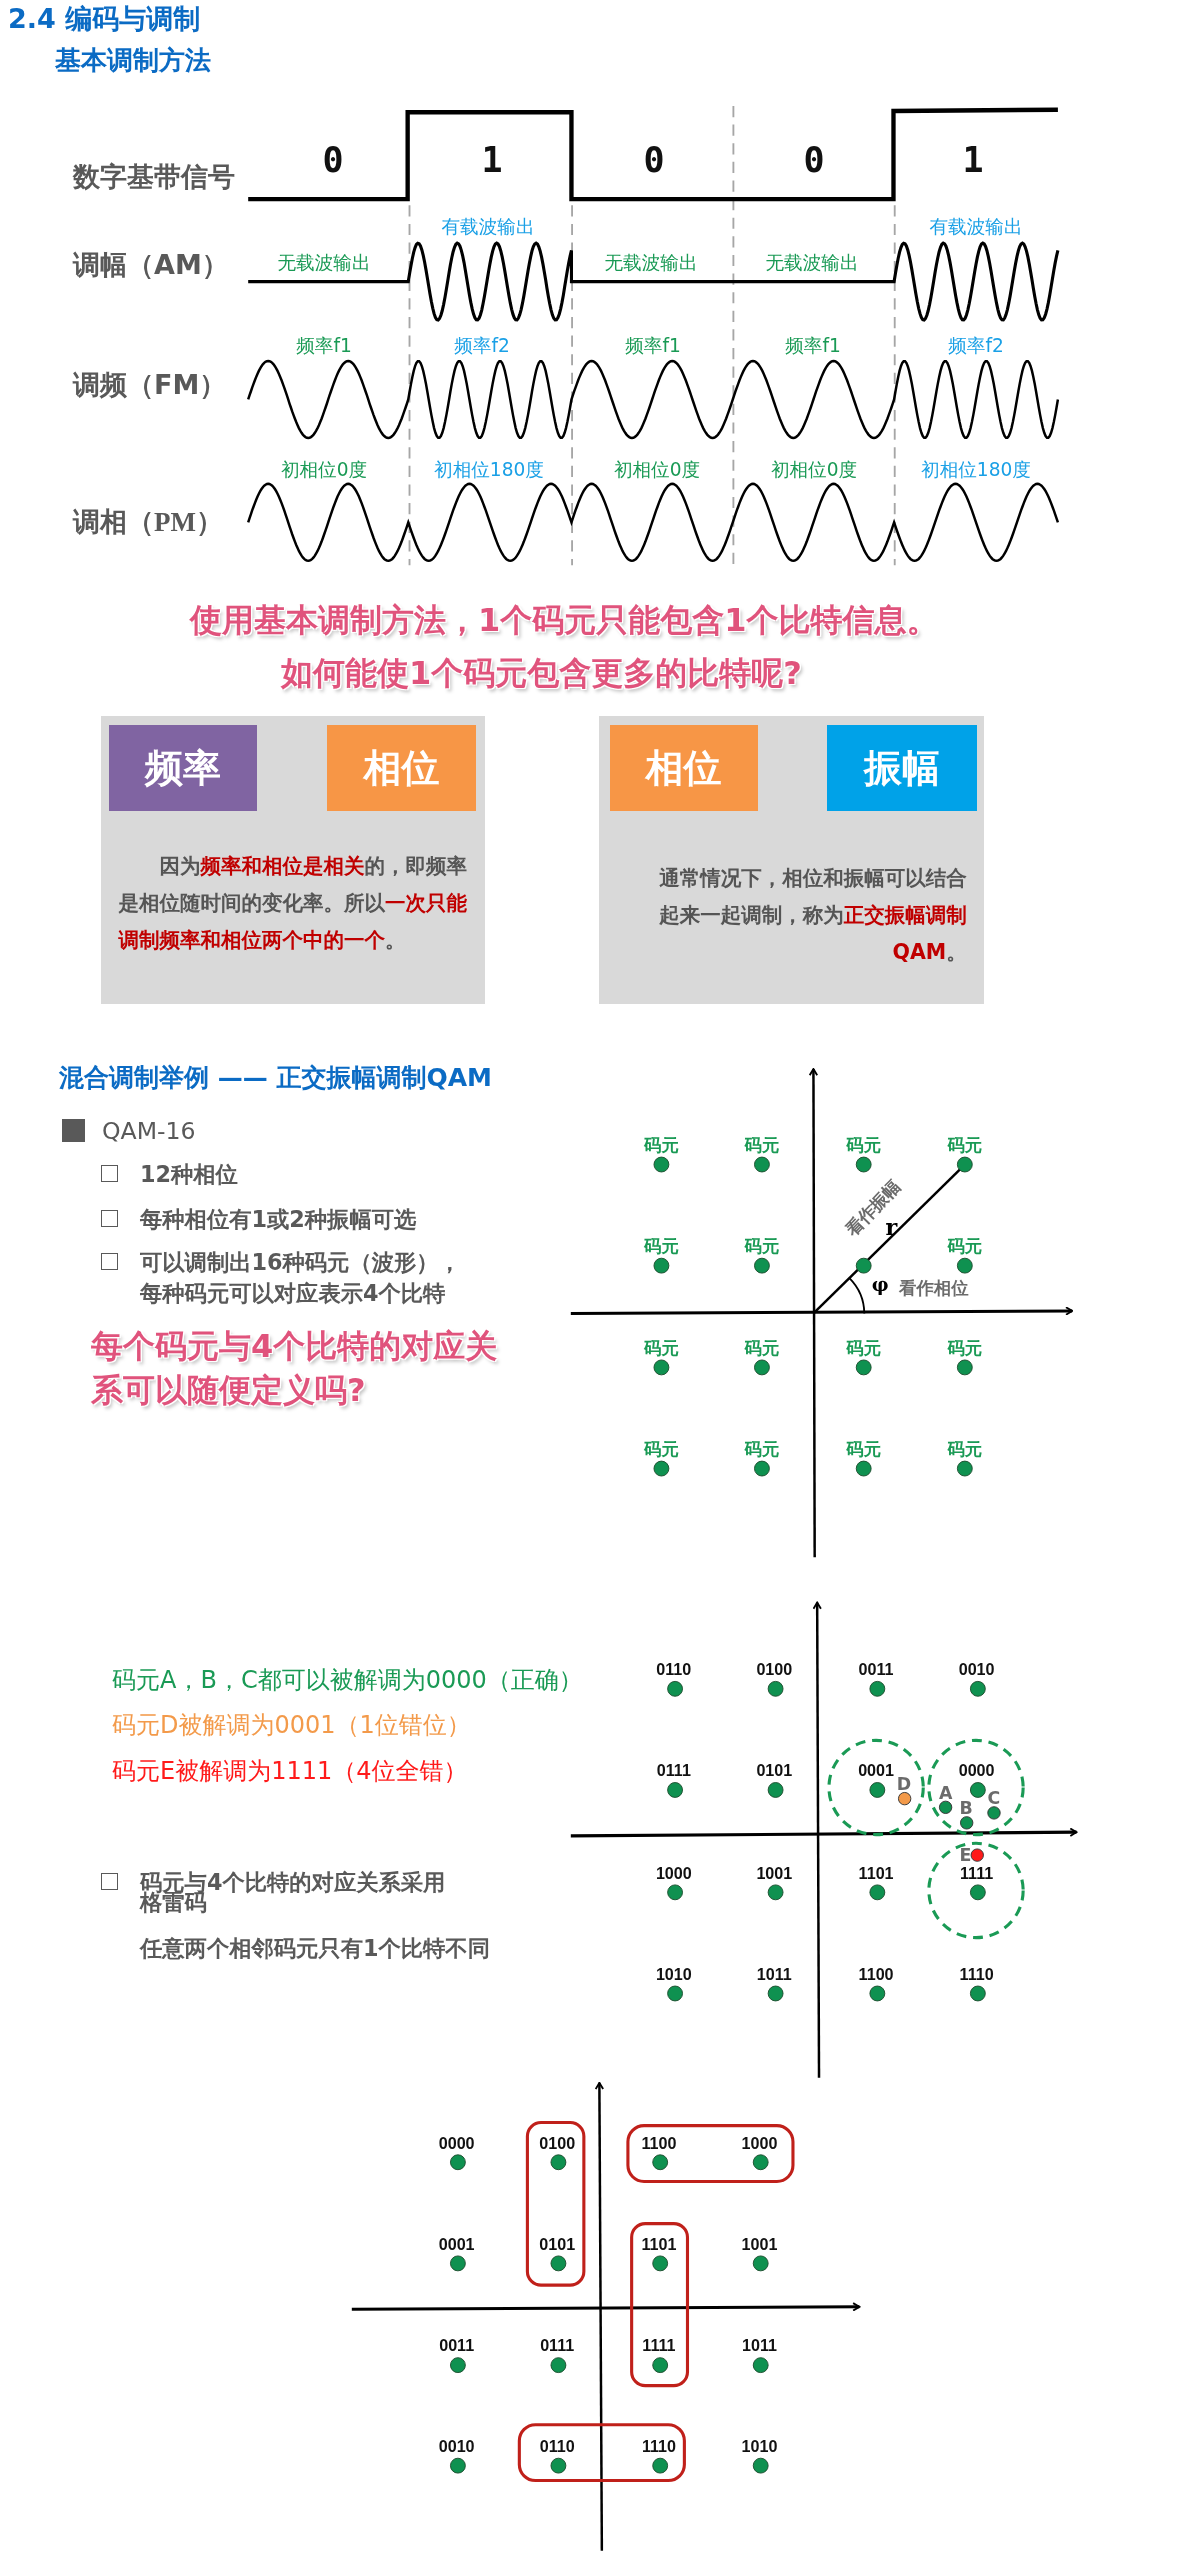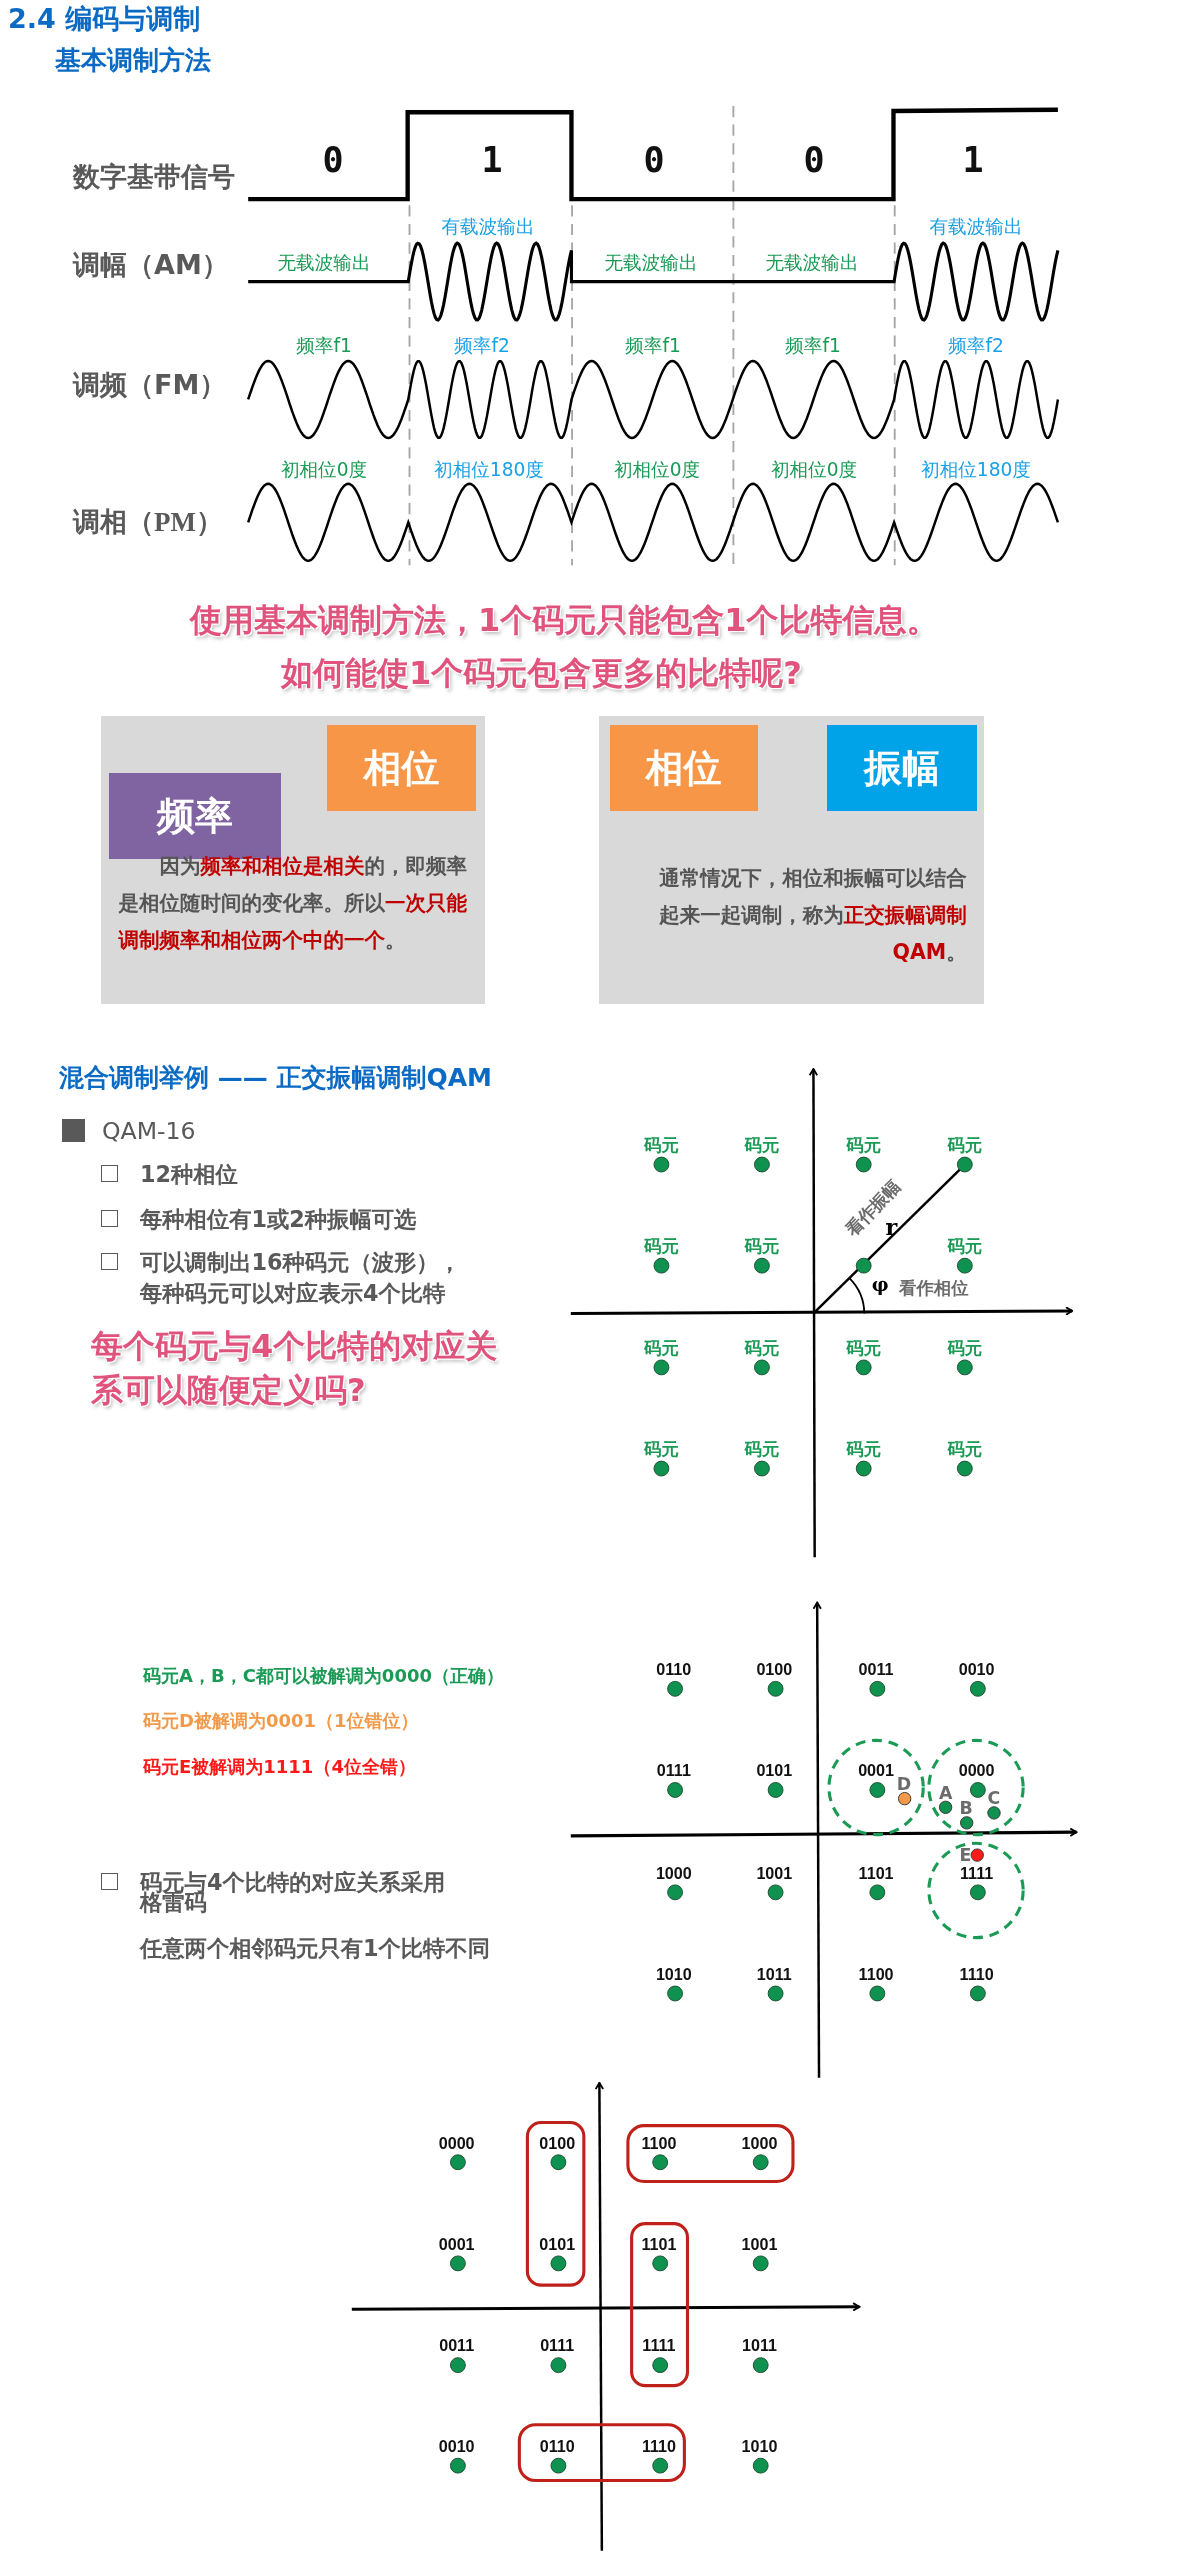--- a/index.html
+++ b/index.html
@@ -12,21 +12,21 @@
   .seglabel { font-weight:normal; font-size:18.6px; white-space:nowrap; transform:translateX(-50%); }
   .pink { color:#e0537c; font-weight:bold; white-space:nowrap;
           text-shadow: -1.2px -1.2px 0 #fff, 1.2px -1.2px 0 #fff, -1.2px 1.2px 0 #fff, 1.2px 1.2px 0 #fff, 2.5px 3.1px 3.7px rgba(0,0,0,0.25); }
   .graybox { background:#d9d9d9; }
   .tile { color:#ffffff; font-weight:bold; font-size:38px; display:flex; align-items:center; justify-content:center; }
   .boxtext { font-size:20.5px; font-weight:bold; color:#555555; line-height:37px; }
   .red { color:#c00000; }
   .bodytext { color:#595959; font-weight:bold; white-space:nowrap; font-size:22.3px; }
   .chk { width:17.4px; height:17.4px; border:1.9px solid #595959; box-sizing:border-box; }
   .bullet { width:23px; height:23px; background:#595959; }
-  .legend-line { font-weight:bold; font-size:18px; white-space:nowrap;margin-left:31px; }
+  .legend-line { font-weight:normal; font-size:24px; white-space:nowrap; }
   svg { position:absolute; left:0; top:0; overflow:visible; }
   .svgtext-code { font-family:"Liberation Sans","DejaVu Sans",sans-serif; font-weight:bold; font-size:26px; fill:#111; text-anchor:middle; }
   .svgtext-sym { font-family:"DejaVu Sans",sans-serif; font-weight:bold; font-size:28px; fill:#1a9a55; text-anchor:middle; }
   .svgtext-gray { font-family:"DejaVu Sans",sans-serif; font-weight:bold; font-size:28px; fill:#6b6b6b; }
 </style>
 </head>
 <body>
 
 <div class="abs title" style="left:8px; top:1.2px; font-size:27px;">2.4 编码与调制</div>
 <div class="abs title" style="left:55px; top:43px; font-size:26px;">基本调制方法</div>
@@ -78,21 +78,21 @@
 
   <path id="fm-path" fill="none" stroke="#000" stroke-width="4" d="M400.0 643.0 L402.1 636.5 L404.3 630.1 L406.4 623.8 L408.6 617.8 L410.8 612.0 L412.9 606.6 L415.1 601.5 L417.2 596.9 L419.4 592.8 L421.5 589.3 L423.6 586.4 L425.8 584.0 L427.9 582.4 L430.1 581.3 L432.3 581.0 L434.4 581.3 L436.6 582.4 L438.7 584.0 L440.9 586.4 L443.0 589.3 L445.1 592.8 L447.3 596.9 L449.4 601.5 L451.6 606.6 L453.8 612.0 L455.9 617.8 L458.1 623.8 L460.2 630.1 L462.4 636.5 L464.5 643.0 L466.6 649.5 L468.8 655.9 L470.9 662.2 L473.1 668.2 L475.3 674.0 L477.4 679.4 L479.6 684.5 L481.7 689.1 L483.9 693.2 L486.0 696.7 L488.1 699.6 L490.3 702.0 L492.4 703.6 L494.6 704.7 L496.8 705.0 L498.9 704.7 L501.1 703.6 L503.2 702.0 L505.4 699.6 L507.5 696.7 L509.6 693.2 L511.8 689.1 L514.0 684.5 L516.1 679.4 L518.3 674.0 L520.4 668.2 L522.5 662.2 L524.7 655.9 L526.9 649.5 L529.0 643.0 L531.1 636.5 L533.3 630.1 L535.5 623.8 L537.6 617.8 L539.8 612.0 L541.9 606.6 L544.0 601.5 L546.2 596.9 L548.4 592.8 L550.5 589.3 L552.6 586.4 L554.8 584.0 L557.0 582.4 L559.1 581.3 L561.3 581.0 L563.4 581.3 L565.5 582.4 L567.7 584.0 L569.9 586.4 L572.0 589.3 L574.1 592.8 L576.3 596.9 L578.5 601.5 L580.6 606.6 L582.8 612.0 L584.9 617.8 L587.0 623.8 L589.2 630.1 L591.4 636.5 L593.5 643.0 L595.6 649.5 L597.8 655.9 L600.0 662.2 L602.1 668.2 L604.3 674.0 L606.4 679.4 L608.5 684.5 L610.7 689.1 L612.9 693.2 L615.0 696.7 L617.1 699.6 L619.3 702.0 L621.5 703.6 L623.6 704.7 L625.8 705.0 L627.9 704.7 L630.0 703.6 L632.2 702.0 L634.4 699.6 L636.5 696.7 L638.6 693.2 L640.8 689.1 L643.0 684.5 L645.1 679.4 L647.3 674.0 L649.4 668.2 L651.5 662.2 L653.7 655.9 L655.9 649.5 L658.0 643.0 L658.0 643.0 L660.2 630.1 L662.4 617.8 L664.6 606.6 L666.8 596.9 L669.0 589.3 L671.1 584.0 L673.3 581.3 L675.5 581.3 L677.7 584.0 L679.9 589.3 L682.1 596.9 L684.3 606.6 L686.5 617.8 L688.7 630.1 L690.9 643.0 L693.1 655.9 L695.3 668.2 L697.5 679.4 L699.6 689.1 L701.8 696.7 L704.0 702.0 L706.2 704.7 L708.4 704.7 L710.6 702.0 L712.8 696.7 L715.0 689.1 L717.2 679.4 L719.4 668.2 L721.6 655.9 L723.8 643.0 L725.9 630.1 L728.1 617.8 L730.3 606.6 L732.5 596.9 L734.7 589.3 L736.9 584.0 L739.1 581.3 L741.3 581.3 L743.5 584.0 L745.7 589.3 L747.9 596.9 L750.0 606.6 L752.2 617.8 L754.4 630.1 L756.6 643.0 L758.8 655.9 L761.0 668.2 L763.2 679.4 L765.4 689.1 L767.6 696.7 L769.8 702.0 L772.0 704.7 L774.2 704.7 L776.4 702.0 L778.5 696.7 L780.7 689.1 L782.9 679.4 L785.1 668.2 L787.3 655.9 L789.5 643.0 L791.7 630.1 L793.9 617.8 L796.1 606.6 L798.3 596.9 L800.5 589.3 L802.6 584.0 L804.8 581.3 L807.0 581.3 L809.2 584.0 L811.4 589.3 L813.6 596.9 L815.8 606.6 L818.0 617.8 L820.2 630.1 L822.4 643.0 L824.6 655.9 L826.8 668.2 L829.0 679.4 L831.1 689.1 L833.3 696.7 L835.5 702.0 L837.7 704.7 L839.9 704.7 L842.1 702.0 L844.3 696.7 L846.5 689.1 L848.7 679.4 L850.9 668.2 L853.1 655.9 L855.3 643.0 L857.4 630.1 L859.6 617.8 L861.8 606.6 L864.0 596.9 L866.2 589.3 L868.4 584.0 L870.6 581.3 L872.8 581.3 L875.0 584.0 L877.2 589.3 L879.4 596.9 L881.5 606.6 L883.7 617.8 L885.9 630.1 L888.1 643.0 L890.3 655.9 L892.5 668.2 L894.7 679.4 L896.9 689.1 L899.1 696.7 L901.3 702.0 L903.5 704.7 L905.7 704.7 L907.9 702.0 L910.0 696.7 L912.2 689.1 L914.4 679.4 L916.6 668.2 L918.8 655.9 L921.0 643.0 L921.0 643.0 L923.2 636.5 L925.3 630.1 L927.5 623.8 L929.7 617.8 L931.8 612.0 L934.0 606.6 L936.2 601.5 L938.3 596.9 L940.5 592.8 L942.7 589.3 L944.8 586.4 L947.0 584.0 L949.2 582.4 L951.3 581.3 L953.5 581.0 L955.7 581.3 L957.8 582.4 L960.0 584.0 L962.2 586.4 L964.3 589.3 L966.5 592.8 L968.7 596.9 L970.8 601.5 L973.0 606.6 L975.2 612.0 L977.3 617.8 L979.5 623.8 L981.7 630.1 L983.8 636.5 L986.0 643.0 L988.2 649.5 L990.3 655.9 L992.5 662.2 L994.7 668.2 L996.8 674.0 L999.0 679.4 L1001.2 684.5 L1003.3 689.1 L1005.5 693.2 L1007.7 696.7 L1009.8 699.6 L1012.0 702.0 L1014.2 703.6 L1016.3 704.7 L1018.5 705.0 L1020.7 704.7 L1022.8 703.6 L1025.0 702.0 L1027.2 699.6 L1029.3 696.7 L1031.5 693.2 L1033.7 689.1 L1035.8 684.5 L1038.0 679.4 L1040.2 674.0 L1042.3 668.2 L1044.5 662.2 L1046.7 655.9 L1048.8 649.5 L1051.0 643.0 L1053.2 636.5 L1055.3 630.1 L1057.5 623.8 L1059.7 617.8 L1061.8 612.0 L1064.0 606.6 L1066.2 601.5 L1068.3 596.9 L1070.5 592.8 L1072.7 589.3 L1074.8 586.4 L1077.0 584.0 L1079.2 582.4 L1081.3 581.3 L1083.5 581.0 L1085.7 581.3 L1087.8 582.4 L1090.0 584.0 L1092.2 586.4 L1094.3 589.3 L1096.5 592.8 L1098.7 596.9 L1100.8 601.5 L1103.0 606.6 L1105.2 612.0 L1107.3 617.8 L1109.5 623.8 L1111.7 630.1 L1113.8 636.5 L1116.0 643.0 L1118.2 649.5 L1120.3 655.9 L1122.5 662.2 L1124.7 668.2 L1126.8 674.0 L1129.0 679.4 L1131.2 684.5 L1133.3 689.1 L1135.5 693.2 L1137.7 696.7 L1139.8 699.6 L1142.0 702.0 L1144.2 703.6 L1146.3 704.7 L1148.5 705.0 L1150.7 704.7 L1152.8 703.6 L1155.0 702.0 L1157.2 699.6 L1159.3 696.7 L1161.5 693.2 L1163.7 689.1 L1165.8 684.5 L1168.0 679.4 L1170.2 674.0 L1172.3 668.2 L1174.5 662.2 L1176.7 655.9 L1178.8 649.5 L1181.0 643.0 L1181.0 643.0 L1183.2 636.5 L1185.3 630.1 L1187.5 623.8 L1189.7 617.8 L1191.8 612.0 L1194.0 606.6 L1196.2 601.5 L1198.3 596.9 L1200.5 592.8 L1202.7 589.3 L1204.8 586.4 L1207.0 584.0 L1209.2 582.4 L1211.3 581.3 L1213.5 581.0 L1215.7 581.3 L1217.8 582.4 L1220.0 584.0 L1222.2 586.4 L1224.3 589.3 L1226.5 592.8 L1228.7 596.9 L1230.8 601.5 L1233.0 606.6 L1235.2 612.0 L1237.3 617.8 L1239.5 623.8 L1241.7 630.1 L1243.8 636.5 L1246.0 643.0 L1248.2 649.5 L1250.3 655.9 L1252.5 662.2 L1254.7 668.2 L1256.8 674.0 L1259.0 679.4 L1261.2 684.5 L1263.3 689.1 L1265.5 693.2 L1267.7 696.7 L1269.8 699.6 L1272.0 702.0 L1274.2 703.6 L1276.3 704.7 L1278.5 705.0 L1280.7 704.7 L1282.8 703.6 L1285.0 702.0 L1287.2 699.6 L1289.3 696.7 L1291.5 693.2 L1293.7 689.1 L1295.8 684.5 L1298.0 679.4 L1300.2 674.0 L1302.3 668.2 L1304.5 662.2 L1306.7 655.9 L1308.8 649.5 L1311.0 643.0 L1313.2 636.5 L1315.3 630.1 L1317.5 623.8 L1319.7 617.8 L1321.8 612.0 L1324.0 606.6 L1326.2 601.5 L1328.3 596.9 L1330.5 592.8 L1332.7 589.3 L1334.8 586.4 L1337.0 584.0 L1339.2 582.4 L1341.3 581.3 L1343.5 581.0 L1345.7 581.3 L1347.8 582.4 L1350.0 584.0 L1352.2 586.4 L1354.3 589.3 L1356.5 592.8 L1358.7 596.9 L1360.8 601.5 L1363.0 606.6 L1365.2 612.0 L1367.3 617.8 L1369.5 623.8 L1371.7 630.1 L1373.8 636.5 L1376.0 643.0 L1378.2 649.5 L1380.3 655.9 L1382.5 662.2 L1384.7 668.2 L1386.8 674.0 L1389.0 679.4 L1391.2 684.5 L1393.3 689.1 L1395.5 693.2 L1397.7 696.7 L1399.8 699.6 L1402.0 702.0 L1404.2 703.6 L1406.3 704.7 L1408.5 705.0 L1410.7 704.7 L1412.8 703.6 L1415.0 702.0 L1417.2 699.6 L1419.3 696.7 L1421.5 693.2 L1423.7 689.1 L1425.8 684.5 L1428.0 679.4 L1430.2 674.0 L1432.3 668.2 L1434.5 662.2 L1436.7 655.9 L1438.8 649.5 L1441.0 643.0 L1441.0 643.0 L1443.2 630.1 L1445.4 617.8 L1447.6 606.6 L1449.8 596.9 L1452.0 589.3 L1454.2 584.0 L1456.4 581.3 L1458.6 581.3 L1460.8 584.0 L1463.0 589.3 L1465.2 596.9 L1467.4 606.6 L1469.6 617.8 L1471.8 630.1 L1474.0 643.0 L1476.2 655.9 L1478.4 668.2 L1480.6 679.4 L1482.8 689.1 L1485.0 696.7 L1487.2 702.0 L1489.4 704.7 L1491.6 704.7 L1493.8 702.0 L1496.0 696.7 L1498.2 689.1 L1500.4 679.4 L1502.6 668.2 L1504.8 655.9 L1507.0 643.0 L1509.2 630.1 L1511.4 617.8 L1513.6 606.6 L1515.8 596.9 L1518.0 589.3 L1520.2 584.0 L1522.4 581.3 L1524.6 581.3 L1526.8 584.0 L1529.0 589.3 L1531.2 596.9 L1533.4 606.6 L1535.6 617.8 L1537.8 630.1 L1540.0 643.0 L1542.2 655.9 L1544.4 668.2 L1546.6 679.4 L1548.8 689.1 L1551.0 696.7 L1553.2 702.0 L1555.4 704.7 L1557.6 704.7 L1559.8 702.0 L1562.0 696.7 L1564.2 689.1 L1566.4 679.4 L1568.6 668.2 L1570.8 655.9 L1573.0 643.0 L1575.2 630.1 L1577.4 617.8 L1579.6 606.6 L1581.8 596.9 L1584.0 589.3 L1586.2 584.0 L1588.4 581.3 L1590.6 581.3 L1592.8 584.0 L1595.0 589.3 L1597.2 596.9 L1599.4 606.6 L1601.6 617.8 L1603.8 630.1 L1606.0 643.0 L1608.2 655.9 L1610.4 668.2 L1612.6 679.4 L1614.8 689.1 L1617.0 696.7 L1619.2 702.0 L1621.4 704.7 L1623.6 704.7 L1625.8 702.0 L1628.0 696.7 L1630.2 689.1 L1632.4 679.4 L1634.6 668.2 L1636.8 655.9 L1639.0 643.0 L1641.2 630.1 L1643.4 617.8 L1645.6 606.6 L1647.8 596.9 L1650.0 589.3 L1652.2 584.0 L1654.4 581.3 L1656.6 581.3 L1658.8 584.0 L1661.0 589.3 L1663.2 596.9 L1665.4 606.6 L1667.6 617.8 L1669.8 630.1 L1672.0 643.0 L1674.2 655.9 L1676.4 668.2 L1678.6 679.4 L1680.8 689.1 L1683.0 696.7 L1685.2 702.0 L1687.4 704.7 L1689.6 704.7 L1691.8 702.0 L1694.0 696.7 L1696.2 689.1 L1698.4 679.4 L1700.6 668.2 L1702.8 655.9 L1705.0 643.0 "></path>
 
   <path id="pm-path" fill="none" stroke="#000" stroke-width="4" d="M400.0 841.0 L402.1 834.5 L404.3 828.1 L406.4 821.8 L408.6 815.8 L410.8 810.0 L412.9 804.6 L415.1 799.5 L417.2 794.9 L419.4 790.8 L421.5 787.3 L423.6 784.4 L425.8 782.0 L427.9 780.4 L430.1 779.3 L432.3 779.0 L434.4 779.3 L436.6 780.4 L438.7 782.0 L440.9 784.4 L443.0 787.3 L445.1 790.8 L447.3 794.9 L449.4 799.5 L451.6 804.6 L453.8 810.0 L455.9 815.8 L458.1 821.8 L460.2 828.1 L462.4 834.5 L464.5 841.0 L466.6 847.5 L468.8 853.9 L470.9 860.2 L473.1 866.2 L475.3 872.0 L477.4 877.4 L479.6 882.5 L481.7 887.1 L483.9 891.2 L486.0 894.7 L488.1 897.6 L490.3 900.0 L492.4 901.6 L494.6 902.7 L496.8 903.0 L498.9 902.7 L501.1 901.6 L503.2 900.0 L505.4 897.6 L507.5 894.7 L509.6 891.2 L511.8 887.1 L514.0 882.5 L516.1 877.4 L518.3 872.0 L520.4 866.2 L522.5 860.2 L524.7 853.9 L526.9 847.5 L529.0 841.0 L531.1 834.5 L533.3 828.1 L535.5 821.8 L537.6 815.8 L539.8 810.0 L541.9 804.6 L544.0 799.5 L546.2 794.9 L548.4 790.8 L550.5 787.3 L552.6 784.4 L554.8 782.0 L557.0 780.4 L559.1 779.3 L561.3 779.0 L563.4 779.3 L565.5 780.4 L567.7 782.0 L569.9 784.4 L572.0 787.3 L574.1 790.8 L576.3 794.9 L578.5 799.5 L580.6 804.6 L582.8 810.0 L584.9 815.8 L587.0 821.8 L589.2 828.1 L591.4 834.5 L593.5 841.0 L595.6 847.5 L597.8 853.9 L600.0 860.2 L602.1 866.2 L604.3 872.0 L606.4 877.4 L608.5 882.5 L610.7 887.1 L612.9 891.2 L615.0 894.7 L617.1 897.6 L619.3 900.0 L621.5 901.6 L623.6 902.7 L625.8 903.0 L627.9 902.7 L630.0 901.6 L632.2 900.0 L634.4 897.6 L636.5 894.7 L638.6 891.2 L640.8 887.1 L643.0 882.5 L645.1 877.4 L647.3 872.0 L649.4 866.2 L651.5 860.2 L653.7 853.9 L655.9 847.5 L658.0 841.0 L658.0 841.0 L660.2 847.5 L662.4 853.9 L664.6 860.2 L666.8 866.2 L669.0 872.0 L671.1 877.4 L673.3 882.5 L675.5 887.1 L677.7 891.2 L679.9 894.7 L682.1 897.6 L684.3 900.0 L686.5 901.6 L688.7 902.7 L690.9 903.0 L693.1 902.7 L695.3 901.6 L697.5 900.0 L699.6 897.6 L701.8 894.7 L704.0 891.2 L706.2 887.1 L708.4 882.5 L710.6 877.4 L712.8 872.0 L715.0 866.2 L717.2 860.2 L719.4 853.9 L721.6 847.5 L723.8 841.0 L725.9 834.5 L728.1 828.1 L730.3 821.8 L732.5 815.8 L734.7 810.0 L736.9 804.6 L739.1 799.5 L741.3 794.9 L743.5 790.8 L745.7 787.3 L747.9 784.4 L750.0 782.0 L752.2 780.4 L754.4 779.3 L756.6 779.0 L758.8 779.3 L761.0 780.4 L763.2 782.0 L765.4 784.4 L767.6 787.3 L769.8 790.8 L772.0 794.9 L774.2 799.5 L776.4 804.6 L778.5 810.0 L780.7 815.8 L782.9 821.8 L785.1 828.1 L787.3 834.5 L789.5 841.0 L791.7 847.5 L793.9 853.9 L796.1 860.2 L798.3 866.2 L800.5 872.0 L802.6 877.4 L804.8 882.5 L807.0 887.1 L809.2 891.2 L811.4 894.7 L813.6 897.6 L815.8 900.0 L818.0 901.6 L820.2 902.7 L822.4 903.0 L824.6 902.7 L826.8 901.6 L829.0 900.0 L831.1 897.6 L833.3 894.7 L835.5 891.2 L837.7 887.1 L839.9 882.5 L842.1 877.4 L844.3 872.0 L846.5 866.2 L848.7 860.2 L850.9 853.9 L853.1 847.5 L855.3 841.0 L857.4 834.5 L859.6 828.1 L861.8 821.8 L864.0 815.8 L866.2 810.0 L868.4 804.6 L870.6 799.5 L872.8 794.9 L875.0 790.8 L877.2 787.3 L879.4 784.4 L881.5 782.0 L883.7 780.4 L885.9 779.3 L888.1 779.0 L890.3 779.3 L892.5 780.4 L894.7 782.0 L896.9 784.4 L899.1 787.3 L901.3 790.8 L903.5 794.9 L905.7 799.5 L907.9 804.6 L910.0 810.0 L912.2 815.8 L914.4 821.8 L916.6 828.1 L918.8 834.5 L921.0 841.0 L921.0 841.0 L923.2 834.5 L925.3 828.1 L927.5 821.8 L929.7 815.8 L931.8 810.0 L934.0 804.6 L936.2 799.5 L938.3 794.9 L940.5 790.8 L942.7 787.3 L944.8 784.4 L947.0 782.0 L949.2 780.4 L951.3 779.3 L953.5 779.0 L955.7 779.3 L957.8 780.4 L960.0 782.0 L962.2 784.4 L964.3 787.3 L966.5 790.8 L968.7 794.9 L970.8 799.5 L973.0 804.6 L975.2 810.0 L977.3 815.8 L979.5 821.8 L981.7 828.1 L983.8 834.5 L986.0 841.0 L988.2 847.5 L990.3 853.9 L992.5 860.2 L994.7 866.2 L996.8 872.0 L999.0 877.4 L1001.2 882.5 L1003.3 887.1 L1005.5 891.2 L1007.7 894.7 L1009.8 897.6 L1012.0 900.0 L1014.2 901.6 L1016.3 902.7 L1018.5 903.0 L1020.7 902.7 L1022.8 901.6 L1025.0 900.0 L1027.2 897.6 L1029.3 894.7 L1031.5 891.2 L1033.7 887.1 L1035.8 882.5 L1038.0 877.4 L1040.2 872.0 L1042.3 866.2 L1044.5 860.2 L1046.7 853.9 L1048.8 847.5 L1051.0 841.0 L1053.2 834.5 L1055.3 828.1 L1057.5 821.8 L1059.7 815.8 L1061.8 810.0 L1064.0 804.6 L1066.2 799.5 L1068.3 794.9 L1070.5 790.8 L1072.7 787.3 L1074.8 784.4 L1077.0 782.0 L1079.2 780.4 L1081.3 779.3 L1083.5 779.0 L1085.7 779.3 L1087.8 780.4 L1090.0 782.0 L1092.2 784.4 L1094.3 787.3 L1096.5 790.8 L1098.7 794.9 L1100.8 799.5 L1103.0 804.6 L1105.2 810.0 L1107.3 815.8 L1109.5 821.8 L1111.7 828.1 L1113.8 834.5 L1116.0 841.0 L1118.2 847.5 L1120.3 853.9 L1122.5 860.2 L1124.7 866.2 L1126.8 872.0 L1129.0 877.4 L1131.2 882.5 L1133.3 887.1 L1135.5 891.2 L1137.7 894.7 L1139.8 897.6 L1142.0 900.0 L1144.2 901.6 L1146.3 902.7 L1148.5 903.0 L1150.7 902.7 L1152.8 901.6 L1155.0 900.0 L1157.2 897.6 L1159.3 894.7 L1161.5 891.2 L1163.7 887.1 L1165.8 882.5 L1168.0 877.4 L1170.2 872.0 L1172.3 866.2 L1174.5 860.2 L1176.7 853.9 L1178.8 847.5 L1181.0 841.0 L1181.0 841.0 L1183.2 834.5 L1185.3 828.1 L1187.5 821.8 L1189.7 815.8 L1191.8 810.0 L1194.0 804.6 L1196.2 799.5 L1198.3 794.9 L1200.5 790.8 L1202.7 787.3 L1204.8 784.4 L1207.0 782.0 L1209.2 780.4 L1211.3 779.3 L1213.5 779.0 L1215.7 779.3 L1217.8 780.4 L1220.0 782.0 L1222.2 784.4 L1224.3 787.3 L1226.5 790.8 L1228.7 794.9 L1230.8 799.5 L1233.0 804.6 L1235.2 810.0 L1237.3 815.8 L1239.5 821.8 L1241.7 828.1 L1243.8 834.5 L1246.0 841.0 L1248.2 847.5 L1250.3 853.9 L1252.5 860.2 L1254.7 866.2 L1256.8 872.0 L1259.0 877.4 L1261.2 882.5 L1263.3 887.1 L1265.5 891.2 L1267.7 894.7 L1269.8 897.6 L1272.0 900.0 L1274.2 901.6 L1276.3 902.7 L1278.5 903.0 L1280.7 902.7 L1282.8 901.6 L1285.0 900.0 L1287.2 897.6 L1289.3 894.7 L1291.5 891.2 L1293.7 887.1 L1295.8 882.5 L1298.0 877.4 L1300.2 872.0 L1302.3 866.2 L1304.5 860.2 L1306.7 853.9 L1308.8 847.5 L1311.0 841.0 L1313.2 834.5 L1315.3 828.1 L1317.5 821.8 L1319.7 815.8 L1321.8 810.0 L1324.0 804.6 L1326.2 799.5 L1328.3 794.9 L1330.5 790.8 L1332.7 787.3 L1334.8 784.4 L1337.0 782.0 L1339.2 780.4 L1341.3 779.3 L1343.5 779.0 L1345.7 779.3 L1347.8 780.4 L1350.0 782.0 L1352.2 784.4 L1354.3 787.3 L1356.5 790.8 L1358.7 794.9 L1360.8 799.5 L1363.0 804.6 L1365.2 810.0 L1367.3 815.8 L1369.5 821.8 L1371.7 828.1 L1373.8 834.5 L1376.0 841.0 L1378.2 847.5 L1380.3 853.9 L1382.5 860.2 L1384.7 866.2 L1386.8 872.0 L1389.0 877.4 L1391.2 882.5 L1393.3 887.1 L1395.5 891.2 L1397.7 894.7 L1399.8 897.6 L1402.0 900.0 L1404.2 901.6 L1406.3 902.7 L1408.5 903.0 L1410.7 902.7 L1412.8 901.6 L1415.0 900.0 L1417.2 897.6 L1419.3 894.7 L1421.5 891.2 L1423.7 887.1 L1425.8 882.5 L1428.0 877.4 L1430.2 872.0 L1432.3 866.2 L1434.5 860.2 L1436.7 853.9 L1438.8 847.5 L1441.0 841.0 L1441.0 841.0 L1443.2 847.5 L1445.4 853.9 L1447.6 860.2 L1449.8 866.2 L1452.0 872.0 L1454.2 877.4 L1456.4 882.5 L1458.6 887.1 L1460.8 891.2 L1463.0 894.7 L1465.2 897.6 L1467.4 900.0 L1469.6 901.6 L1471.8 902.7 L1474.0 903.0 L1476.2 902.7 L1478.4 901.6 L1480.6 900.0 L1482.8 897.6 L1485.0 894.7 L1487.2 891.2 L1489.4 887.1 L1491.6 882.5 L1493.8 877.4 L1496.0 872.0 L1498.2 866.2 L1500.4 860.2 L1502.6 853.9 L1504.8 847.5 L1507.0 841.0 L1509.2 834.5 L1511.4 828.1 L1513.6 821.8 L1515.8 815.8 L1518.0 810.0 L1520.2 804.6 L1522.4 799.5 L1524.6 794.9 L1526.8 790.8 L1529.0 787.3 L1531.2 784.4 L1533.4 782.0 L1535.6 780.4 L1537.8 779.3 L1540.0 779.0 L1542.2 779.3 L1544.4 780.4 L1546.6 782.0 L1548.8 784.4 L1551.0 787.3 L1553.2 790.8 L1555.4 794.9 L1557.6 799.5 L1559.8 804.6 L1562.0 810.0 L1564.2 815.8 L1566.4 821.8 L1568.6 828.1 L1570.8 834.5 L1573.0 841.0 L1575.2 847.5 L1577.4 853.9 L1579.6 860.2 L1581.8 866.2 L1584.0 872.0 L1586.2 877.4 L1588.4 882.5 L1590.6 887.1 L1592.8 891.2 L1595.0 894.7 L1597.2 897.6 L1599.4 900.0 L1601.6 901.6 L1603.8 902.7 L1606.0 903.0 L1608.2 902.7 L1610.4 901.6 L1612.6 900.0 L1614.8 897.6 L1617.0 894.7 L1619.2 891.2 L1621.4 887.1 L1623.6 882.5 L1625.8 877.4 L1628.0 872.0 L1630.2 866.2 L1632.4 860.2 L1634.6 853.9 L1636.8 847.5 L1639.0 841.0 L1641.2 834.5 L1643.4 828.1 L1645.6 821.8 L1647.8 815.8 L1650.0 810.0 L1652.2 804.6 L1654.4 799.5 L1656.6 794.9 L1658.8 790.8 L1661.0 787.3 L1663.2 784.4 L1665.4 782.0 L1667.6 780.4 L1669.8 779.3 L1672.0 779.0 L1674.2 779.3 L1676.4 780.4 L1678.6 782.0 L1680.8 784.4 L1683.0 787.3 L1685.2 790.8 L1687.4 794.9 L1689.6 799.5 L1691.8 804.6 L1694.0 810.0 L1696.2 815.8 L1698.4 821.8 L1700.6 828.1 L1702.8 834.5 L1705.0 841.0 "></path>
 </svg>
 
 <div class="abs pink" style="left:190px; top:599px; font-size:32px;">使用基本调制方法，1个码元只能包含1个比特信息。</div>
 <div class="abs pink" style="left:281px; top:652px; font-size:32px;">如何能使1个码元包含更多的比特呢?</div>
 
 <div class="abs graybox" style="left:101px; top:716px; width:384px; height:288px;">
-  <div class="abs tile" style="left:8px; top:9.3px; width:172px; height:86px; background:#8064a2;margin-top:48px;">频率</div>
+  <div class="abs tile" style="left:8px; top:9.3px; width:148px; height:86px; background:#8064a2;">频率</div>
   <div class="abs tile" style="left:226px; top:9.3px; width:149px; height:86px; background:#f79646;">相位</div>
   <div class="abs boxtext" style="left:17.4px; top:132px; width:354px; text-indent:41px;">
     <span>因为</span><span class="red">频率和相位是相关</span><span>的，即频率是相位随时间的变化率。所以</span><span class="red">一次只能调制频率和相位两个中的一个</span><span>。</span>
   </div>
 </div>
 
 <div class="abs graybox" style="left:599px; top:716px; width:385px; height:288px;">
   <div class="abs tile" style="left:10.6px; top:9.3px; width:148px; height:86px; background:#f79646;">相位</div>
   <div class="abs tile" style="left:228px; top:9.3px; width:150px; height:86px; background:#00a2e8;">振幅</div>
   <div class="abs boxtext" style="left:13.7px; top:144px; width:354px; text-indent:41px;text-align:right;">

